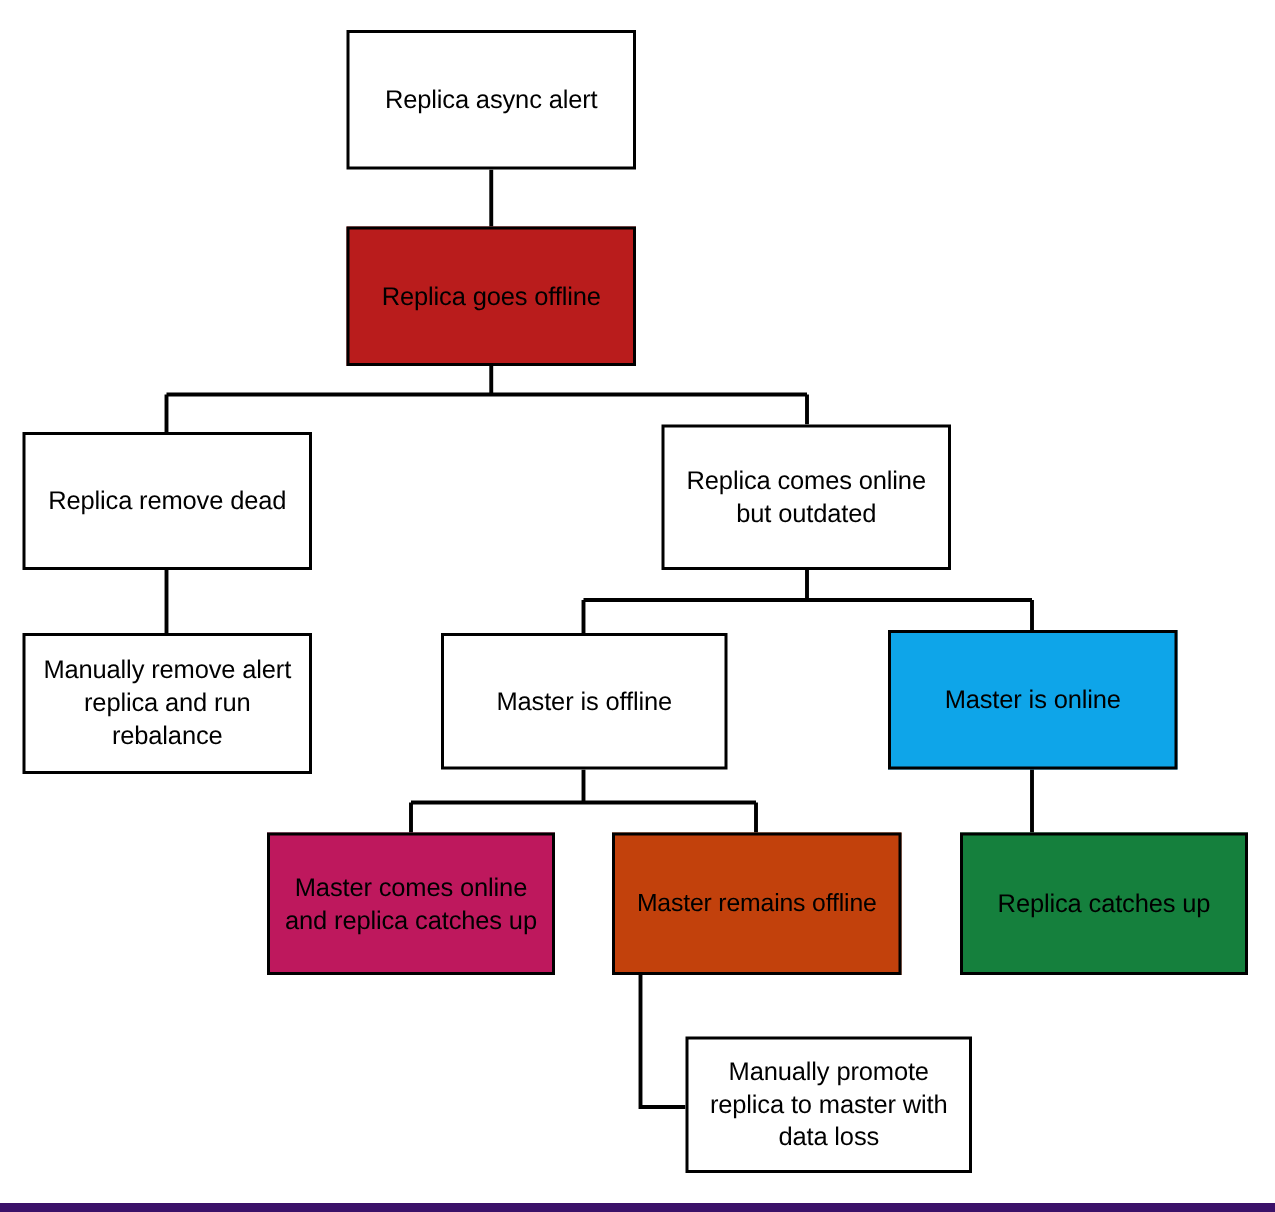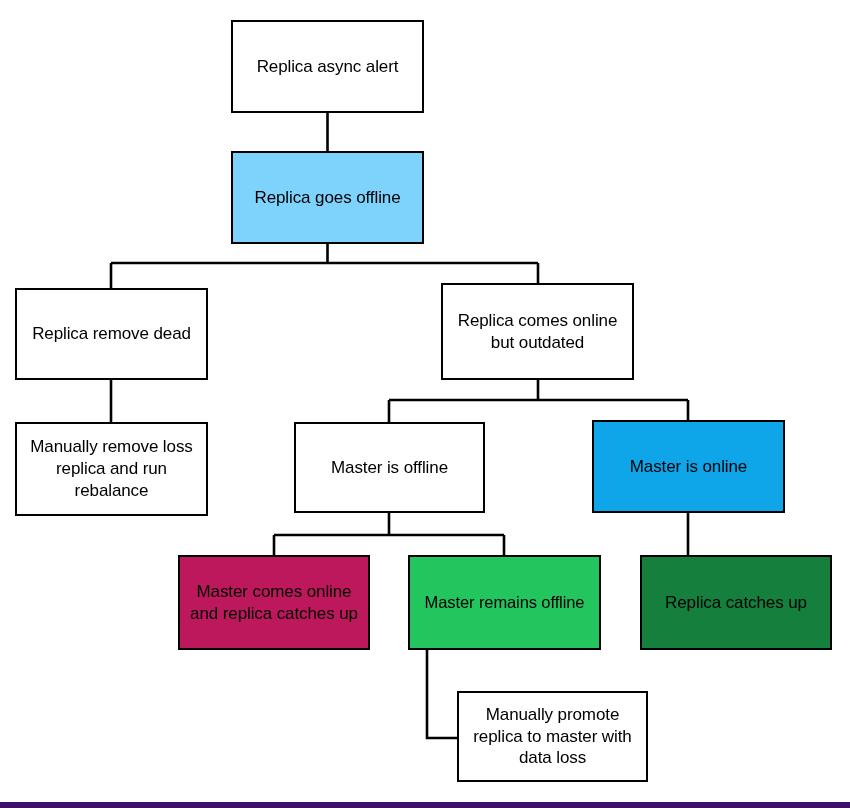--- a/index.html
+++ b/index.html
@@ -77,46 +77,46 @@
         <path d="M504,535 L504,555"></path>
         <path d="M688,513 L688,555"></path>
         <path d="M427,650 L427,738 L457,738"></path>
       </g>
   </svg>
 
   <div id="nodes-layer">
       <div class="node" style="left: 231px; top: 20px; width: 193px; height: 93px; border-color: rgb(0, 0, 0); background: rgb(255, 255, 255);">
         <span class="label">Replica async alert</span>
       </div>
-      <div class="node" style="left: 231px; top: 151px; width: 193px; height: 93px; border-color: rgb(0, 0, 0); background: #7dd3fc;">
+      <div class="node" style="left: 231px; top: 151px; width: 193px; height: 93px; border-color: rgb(0, 0, 0); background: #b91c1c;">
         <span class="label">Replica goes offline</span>
       </div>
       <div class="node" style="left: 15px; top: 288px; width: 193px; height: 92px; border-color: rgb(0, 0, 0); background: rgb(255, 255, 255);">
         <span class="label">Replica remove dead</span>
       </div>
       <div class="node" style="left: 441px; top: 283px; width: 193px; height: 97px; border-color: rgb(0, 0, 0); background: rgb(255, 255, 255);">
         <span class="label">Replica comes online
 but outdated</span>
       </div>
       <div class="node" style="left: 15px; top: 422px; width: 193px; height: 94px; border-color: rgb(0, 0, 0); background: rgb(255, 255, 255);">
-        <span class="label">Manually remove loss
+        <span class="label">Manually remove alert
 replica and run
 rebalance</span>
       </div>
       <div class="node" style="left: 294px; top: 422px; width: 191px; height: 91px; border-color: rgb(0, 0, 0); background: rgb(255, 255, 255); text-align: center;">
         <span class="label">Master is offline</span>
       </div>
       <div class="node" style="left: 592px; top: 420px; width: 193px; height: 93px; border-color: rgb(0, 0, 0); background: #0ea5e9;">
         <span class="label">Master is online</span>
       </div>
       <div class="node" style="left: 178px; top: 555px; width: 192px; height: 95px; border-color: rgb(0, 0, 0); background: #be185d;">
         <span class="label">Master comes online
 and replica catches up</span>
       </div>
-      <div class="node tight" style="left: 408px; top: 555px; width: 193px; height: 95px; border-color: rgb(0, 0, 0); background: #22c55e;">
+      <div class="node tight" style="left: 408px; top: 555px; width: 193px; height: 95px; border-color: rgb(0, 0, 0); background: #c2410c;">
         <span class="label">Master remains offline</span>
       </div>
       <div class="node" style="left: 640px; top: 555px; width: 192px; height: 95px; border-color: rgb(0, 0, 0); background: #15803d;">
         <span class="label">Replica catches up</span>
       </div>
       <div class="node" style="left: 457px; top: 691px; width: 191px; height: 91px; border-color: rgb(0, 0, 0); background: rgb(255, 255, 255);">
         <span class="label">Manually promote
 replica to master with
 data loss</span>
       </div>

